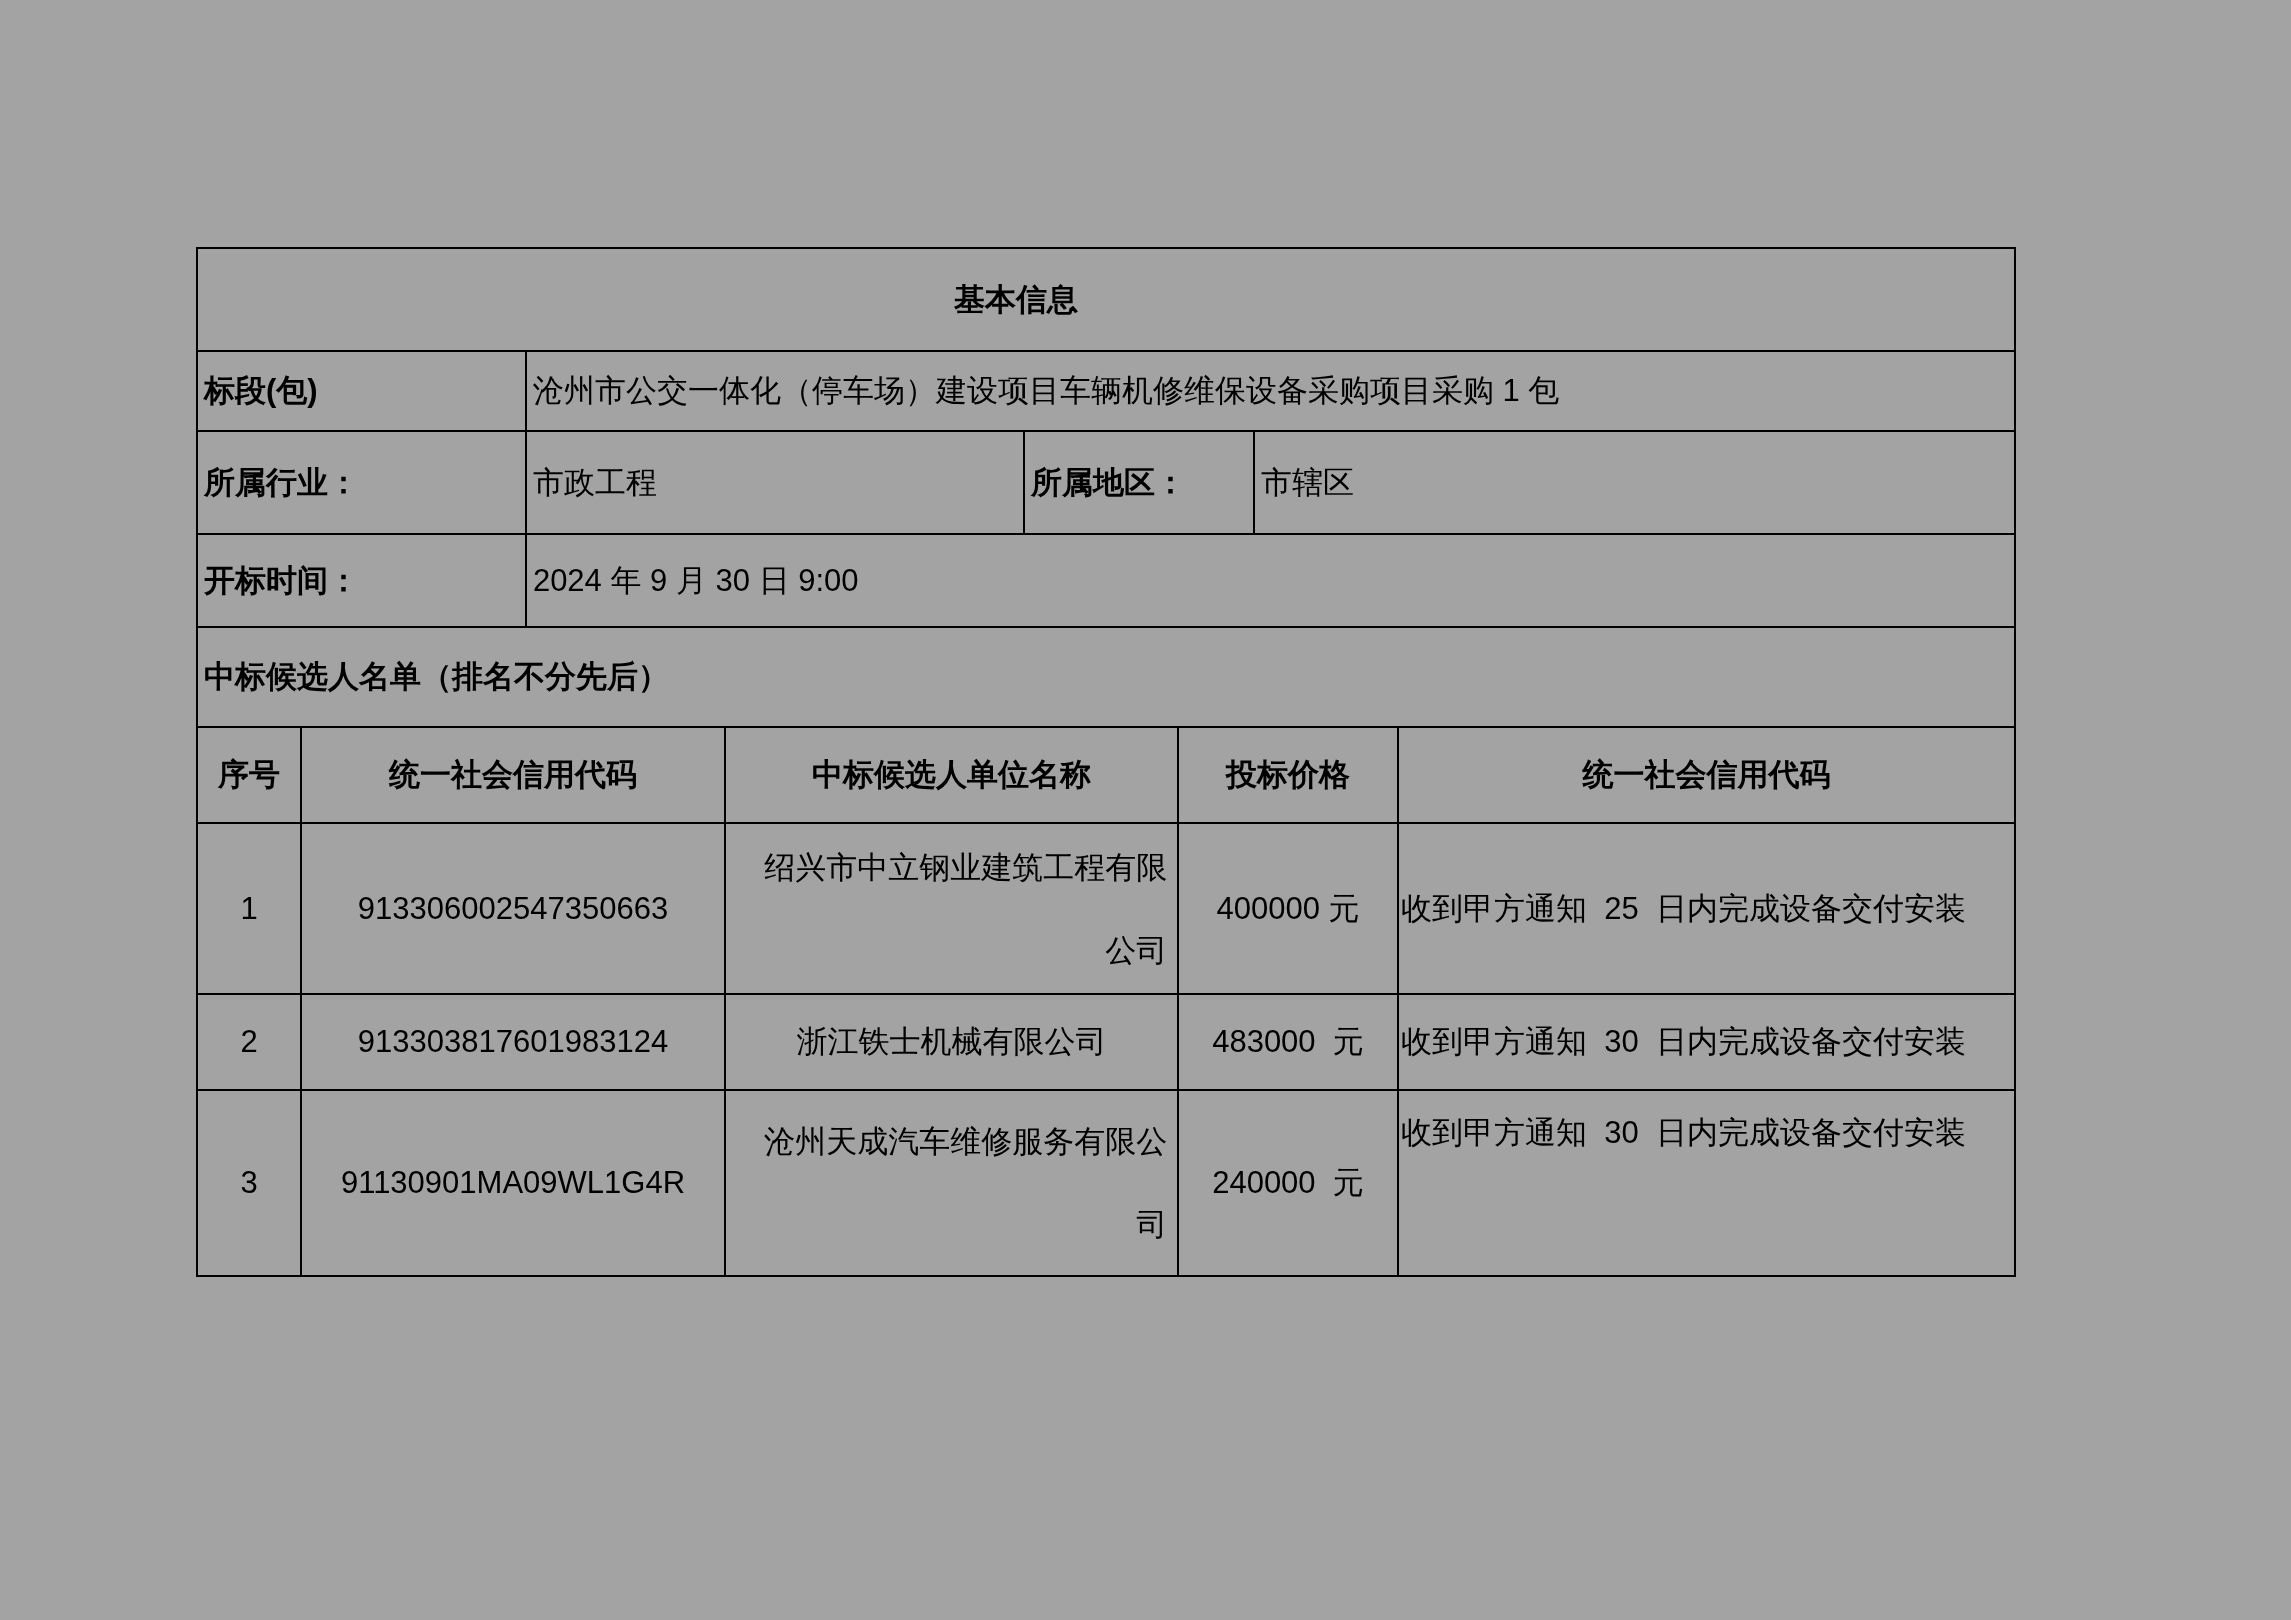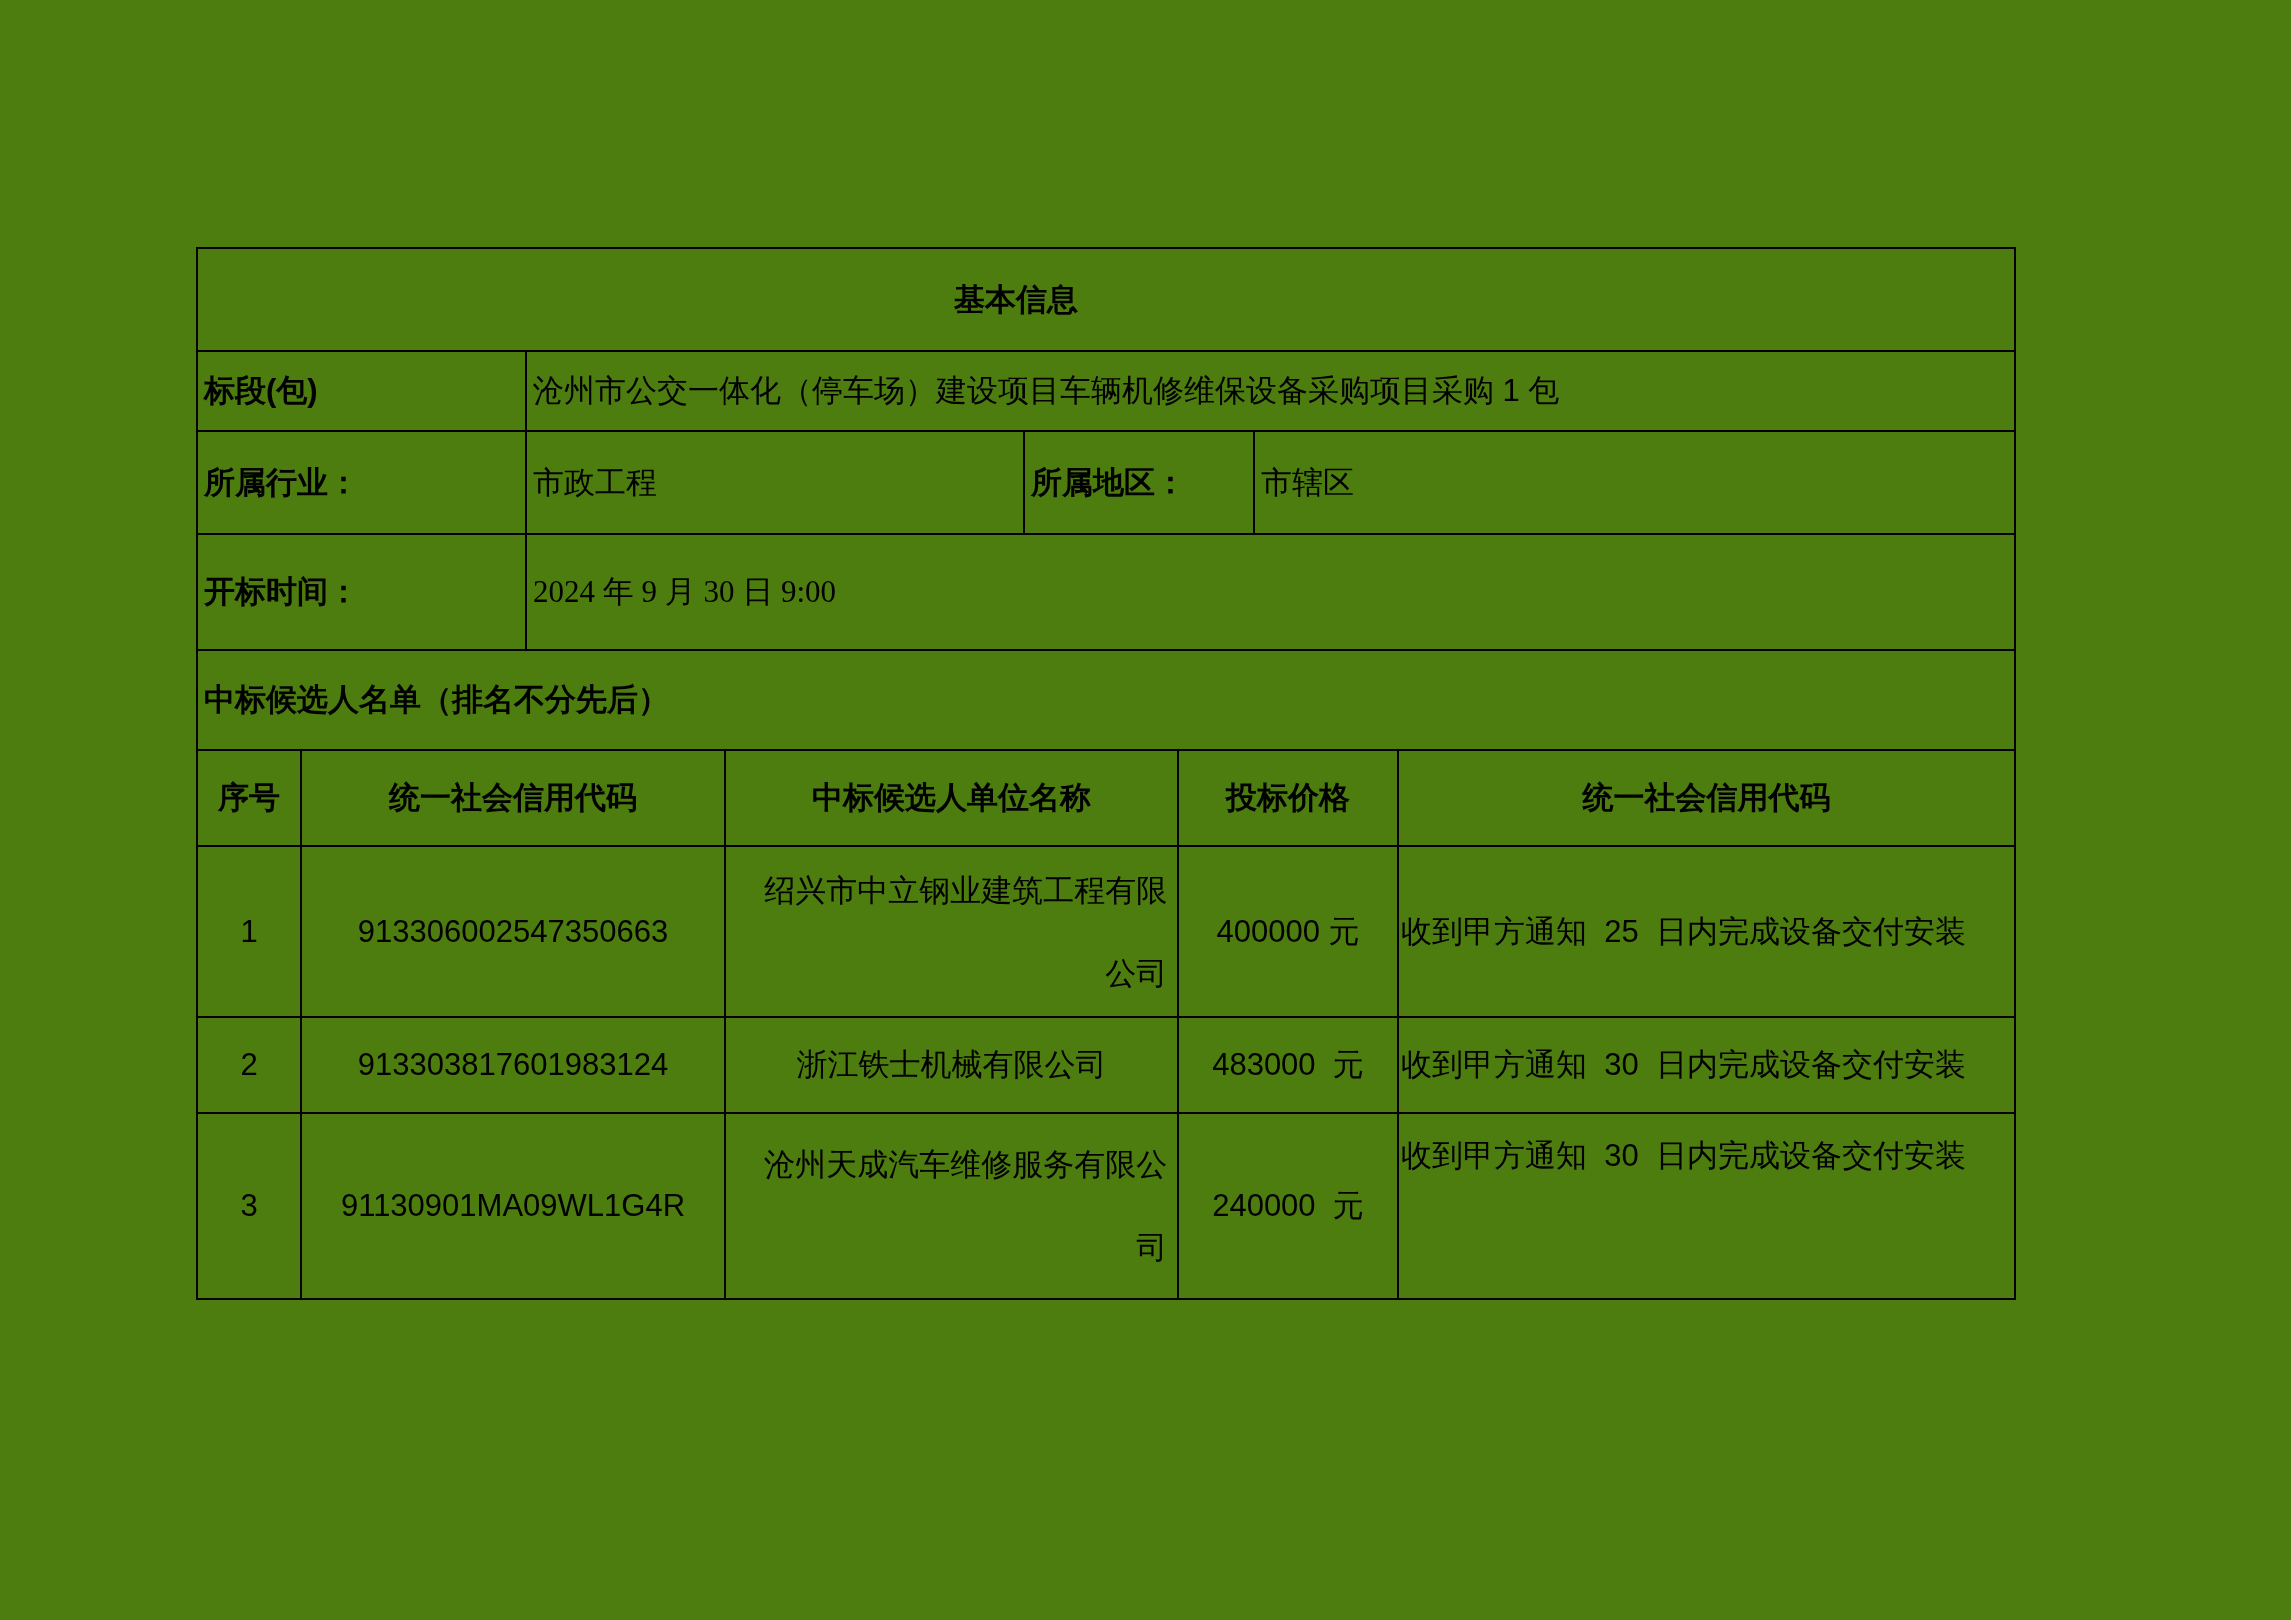--- a/index.html
+++ b/index.html
@@ -6,21 +6,21 @@
   html, body {
     margin: 0; padding: 0;
     width: 2292px; height: 1620px;
     background: #ffffff;
     font-family: "Liberation Sans", sans-serif;
     color: #000000;
   }
   .page {
     position: relative;
     width: 2292px; height: 1620px;
-    background: #4d7c0f;
+    background: #a3a3a3;
     overflow: hidden;
   }
   table.doc-table {
     position: absolute;
     left: 196px; top: 247px;
     width: 1818px;
     border-collapse: collapse;
     table-layout: fixed;
   }
   td {
@@ -48,21 +48,21 @@
     text-align: left;
     white-space: pre-wrap;
     padding: 0 2px;
   }
   .v-top {
     vertical-align: top;
     line-height: 83px;
   }
   tr.rh-105 { height: 103px; }
   tr.rh-106 { height: 80px; }
-  tr.rh-95  { height: 116px; font-family: Liberation Serif, serif;  }
+  tr.rh-95  { height: 93px;  }
   tr.rh-102 { height: 100px; }
   tr.rh-98  { height: 96px;  }
   tr.rh-174 { height: 171px; }
   tr.rh-190 { height: 186px; }
 </style>
 </head>
 <body>
 
 <div class="page">
   <table class="doc-table">

